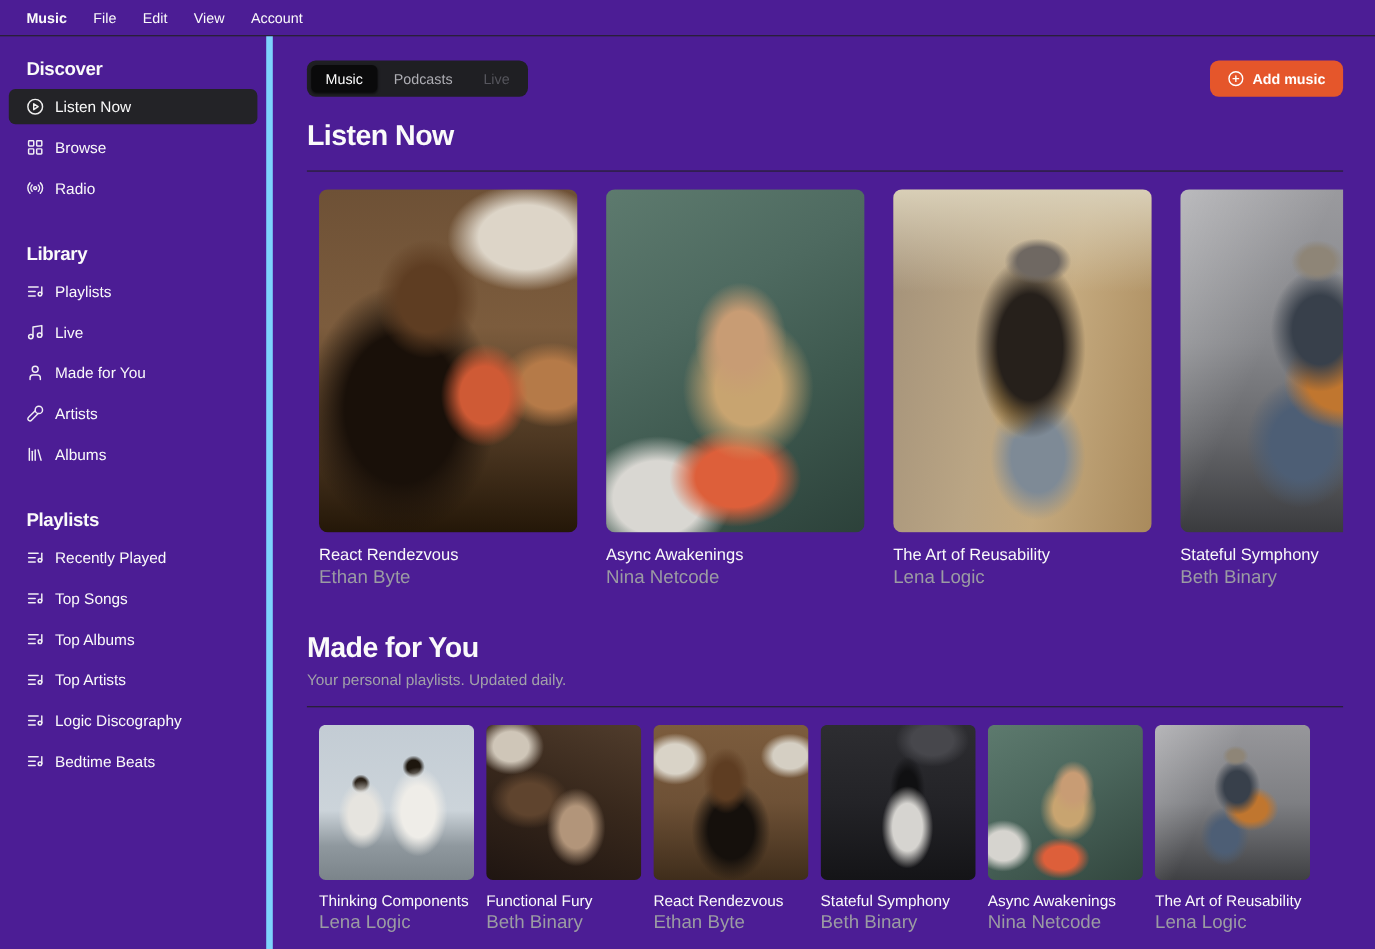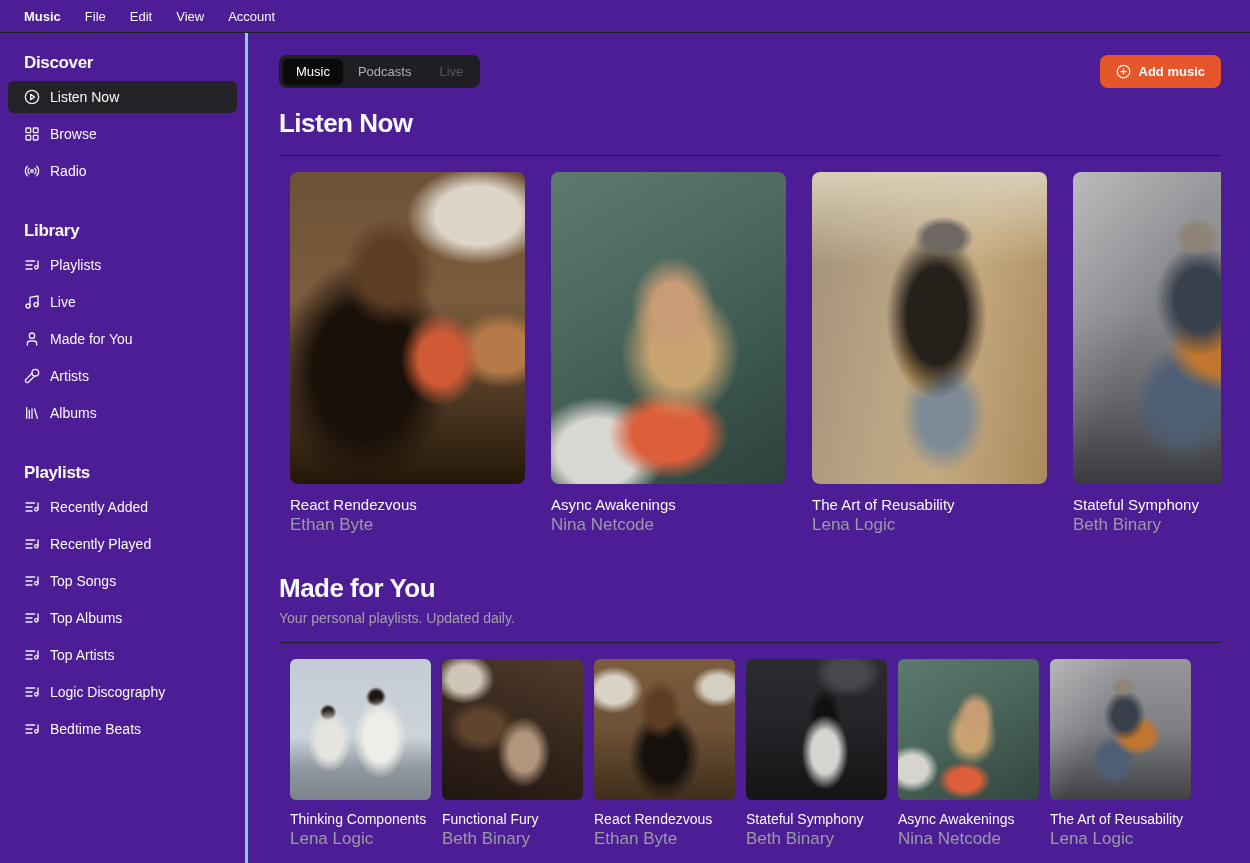--- a/index.html
+++ b/index.html
@@ -16,21 +16,21 @@
   }
   .menu-item{
     background:none;border:none;color:#fafafa;font:inherit;font-size:13px;
     padding:4px 12px;border-radius:4px;cursor:pointer;
   }
   .menu-item.bold{font-weight:700;}
   
   .app{display:flex;height:830px;}
   .sidebar{
     width:248px;min-width:248px;box-sizing:border-box;
-    border-right:3px solid #7dd3fc;padding:12px 8px 0 8px;
+    border-right:6px solid #7dd3fc;padding:12px 8px 0 8px;
   }
   .side-section{margin-bottom:26px;}
   .side-title{
     margin:0 0 8px 0;padding:8px 16px 0 16px;
     font-size:17px;font-weight:700;letter-spacing:-0.02em;color:#fafafa;
   }
   .side-item{
     display:flex;align-items:center;gap:10px;width:100%;height:32px;
     margin-bottom:5px;padding:0 16px;box-sizing:border-box;
     background:none;border:none;border-radius:6px;cursor:pointer;
@@ -183,32 +183,20 @@
                 </svg>
               </span>
                 <span>Albums</span>
               </button>
           </div>
         </div>
         <div class="side-section">
           <h2 class="side-title">Playlists</h2>
           <div>
 
-          <button class="side-item">
-                <span class="side-icon">
-                <svg viewBox="0 0 24 24" fill="none" stroke="currentColor" stroke-width="2" stroke-linecap="round" stroke-linejoin="round">
-                  <path d="M21 15V6"></path>
-                  <path d="M18.5 18a2.5 2.5 0 1 0 0-5 2.5 2.5 0 0 0 0 5Z"></path>
-                  <path d="M12 12H3"></path>
-                  <path d="M16 6H3"></path>
-                  <path d="M12 18H3"></path>
-                </svg>
-              </span>
-                <span>Recently Added</span>
-              </button>
             <button class="side-item">
                 <span class="side-icon">
                 <svg viewBox="0 0 24 24" fill="none" stroke="currentColor" stroke-width="2" stroke-linecap="round" stroke-linejoin="round">
                   <path d="M21 15V6"></path>
                   <path d="M18.5 18a2.5 2.5 0 1 0 0-5 2.5 2.5 0 0 0 0 5Z"></path>
                   <path d="M12 12H3"></path>
                   <path d="M16 6H3"></path>
                   <path d="M12 18H3"></path>
                 </svg>
               </span>

